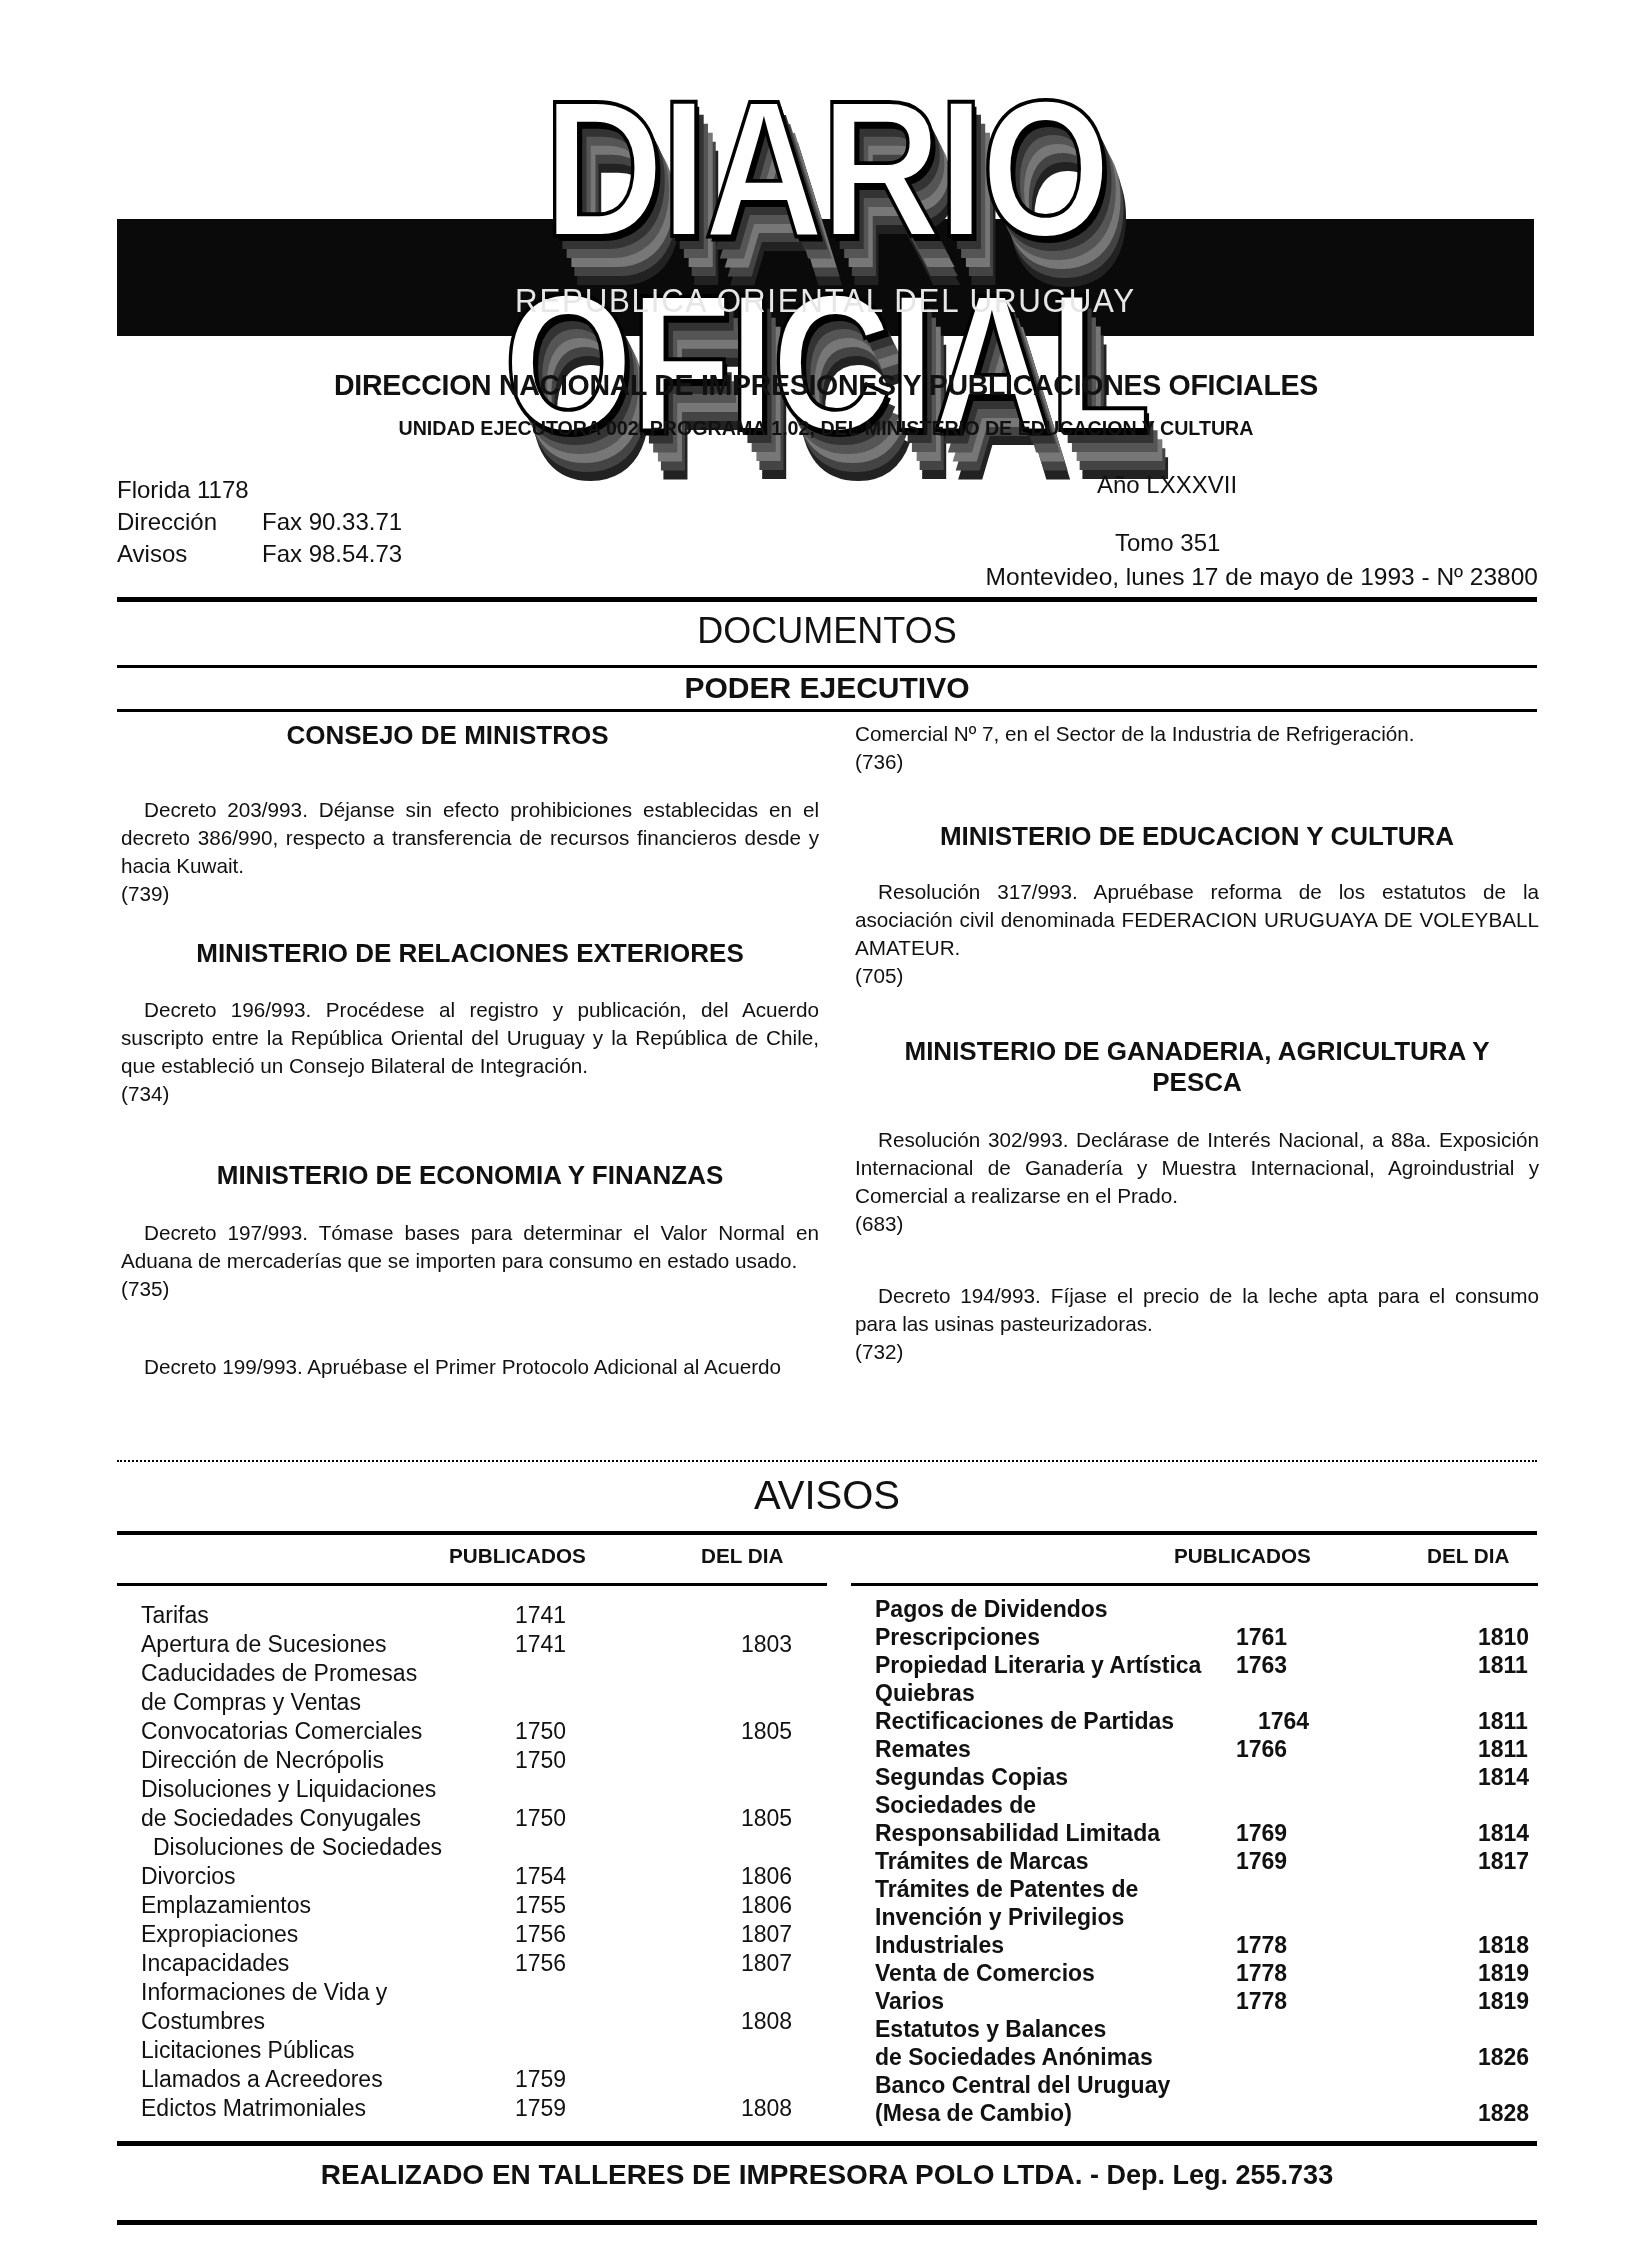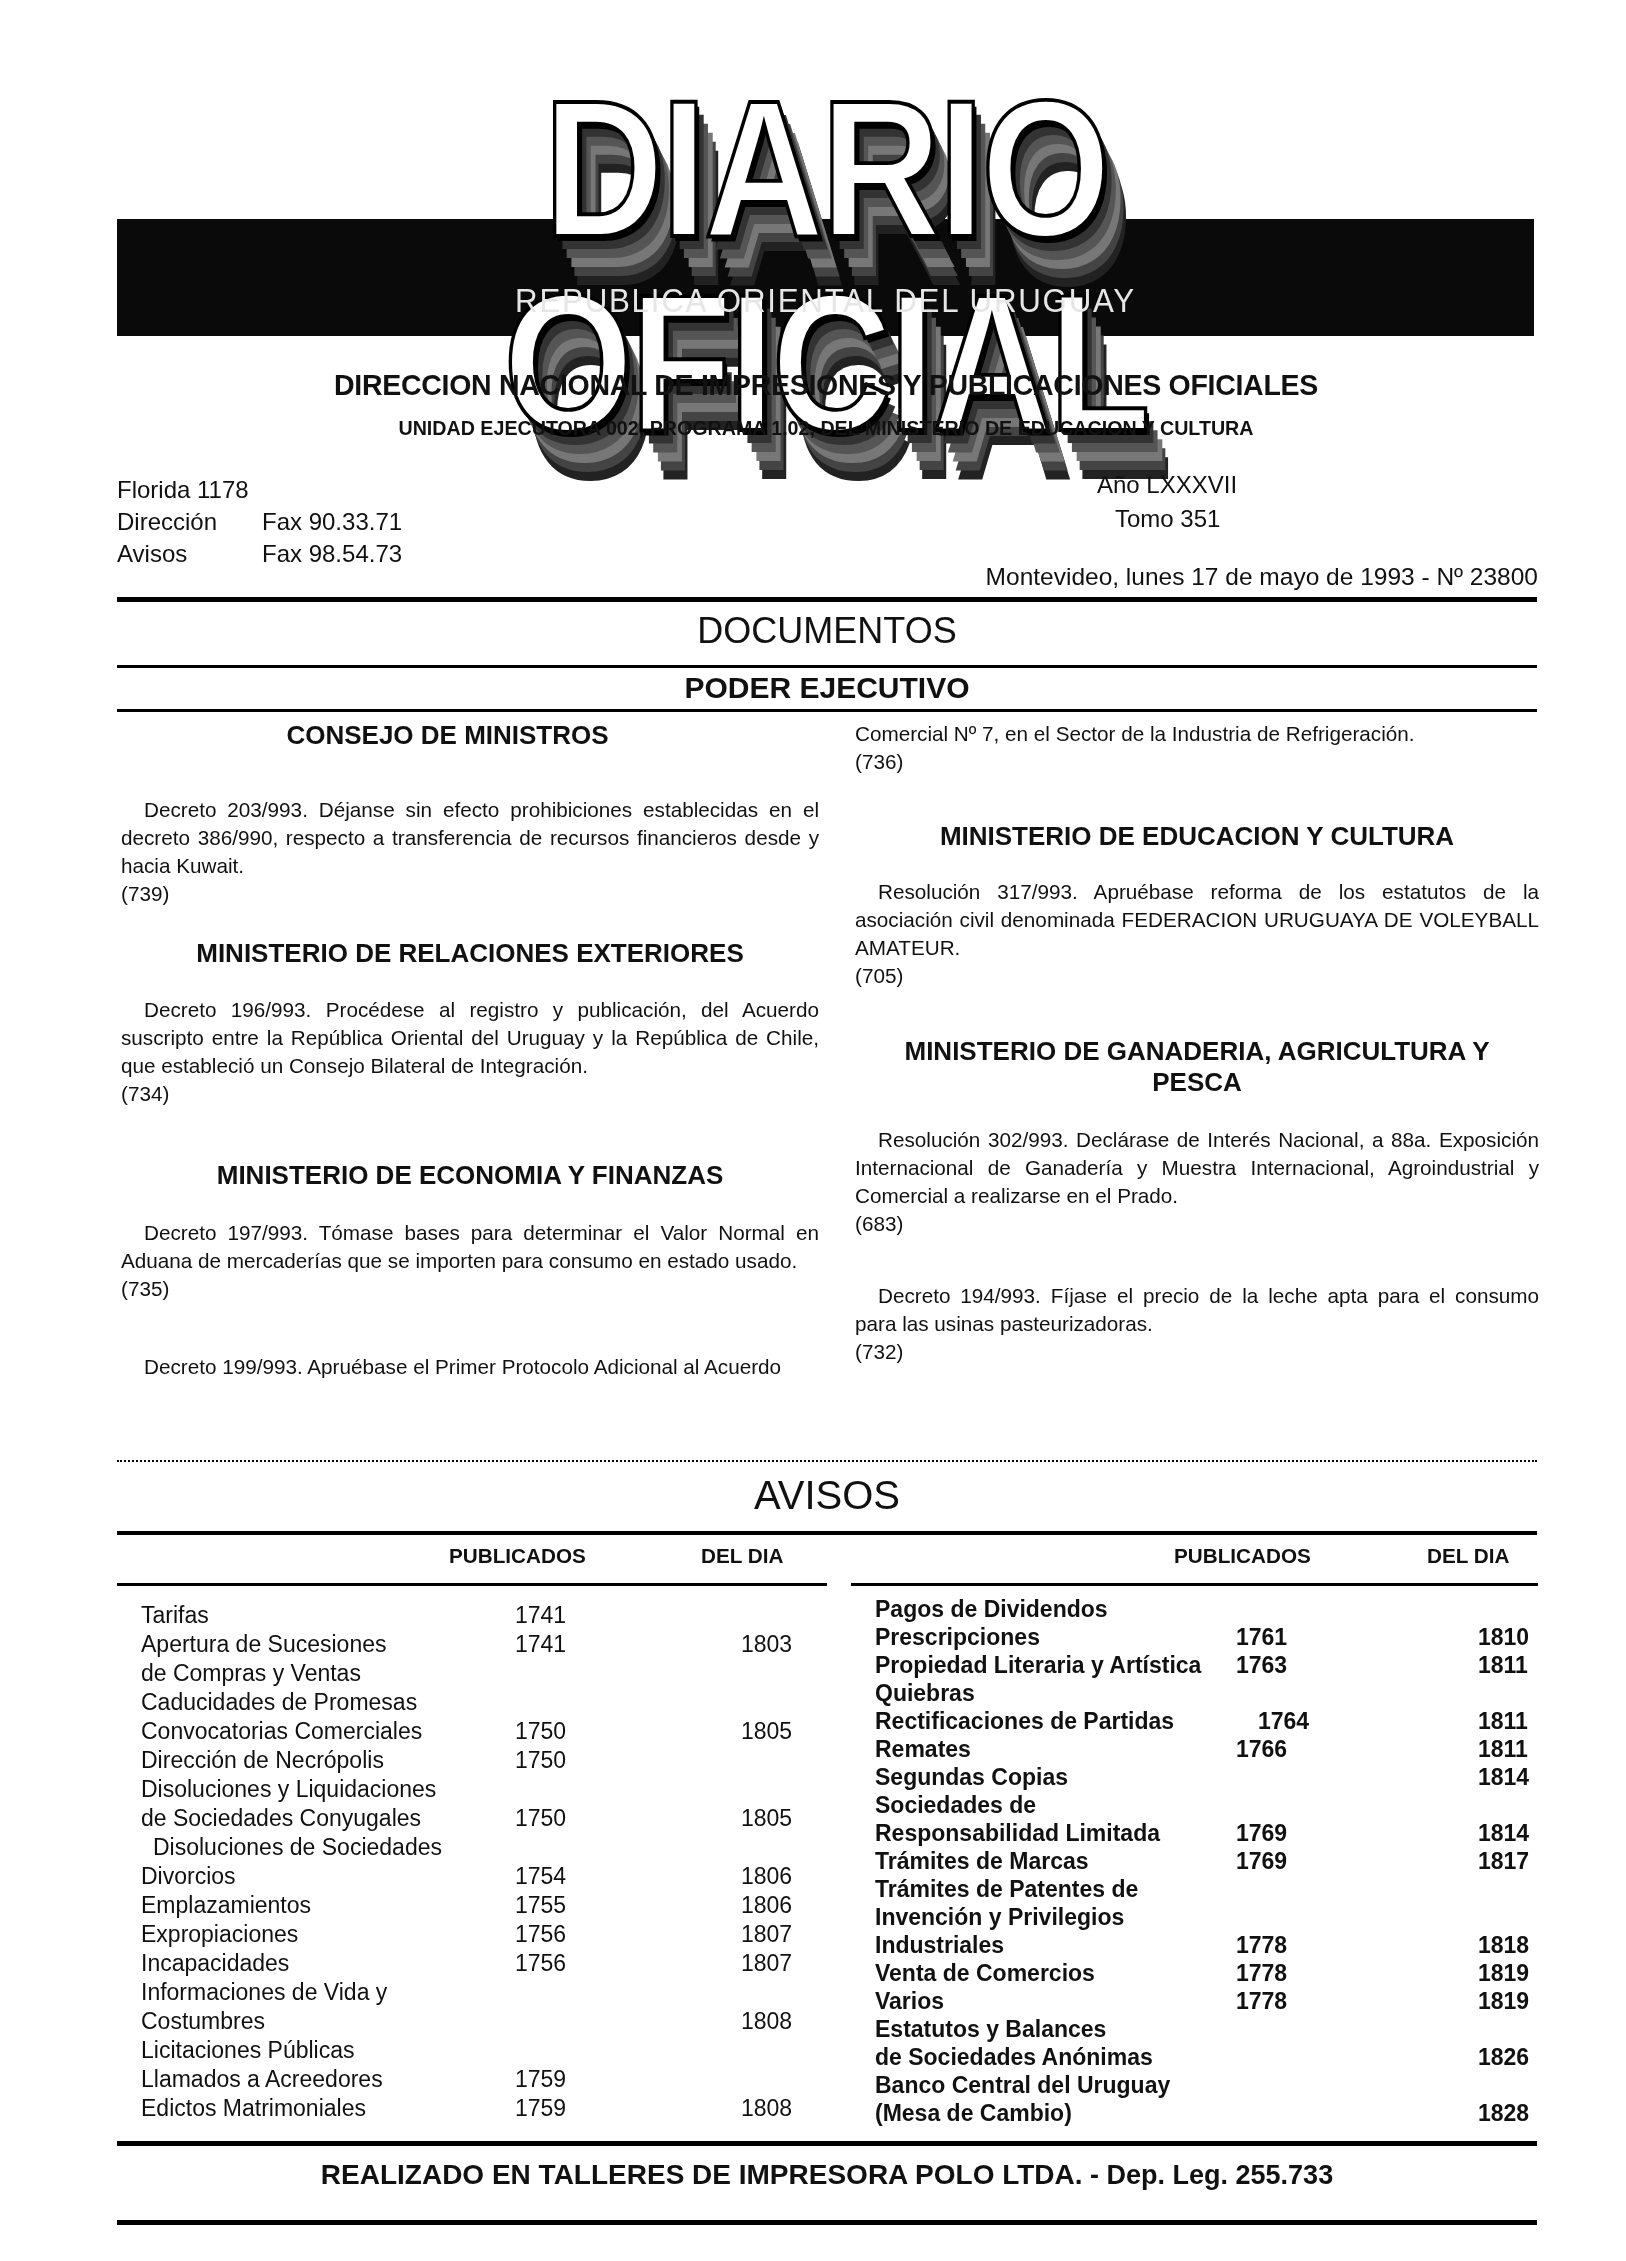--- a/index.html
+++ b/index.html
@@ -30,21 +30,21 @@
   
   .publisher { left: 116px; top: 368px; width: 1420px; text-align: center; font-weight: bold; }
   .publisher .l1 { font-size: 30px; letter-spacing: -0.3px; transform: scaleX(0.95); }
   .publisher .l2 { font-size: 20.7px; margin-top: 14px; transform: scaleX(0.95); }
 
   .contact { left: 117px; top: 474px; font-size: 24px; line-height: 32px; }
   .contact .row { white-space: nowrap; }
   .contact .k { display: inline-block; width: 145px; }
 
   .issue { left: 1097px; top: 468px; font-size: 24px; line-height: 34px; text-align: left; }
-  .issue .tomo { padding-left: 18px; }
+  .issue .tomo { padding-left: 18px; margin-top: 24px; }
   .dateline { right: 88px; top: 563px; font-size: 24.5px; white-space: nowrap; }
 
   .rule { position: absolute; left: 117px; width: 1420px; background: #000; }
 
   .section-title { position: absolute; left: 117px; width: 1420px; text-align: center; }
   .documentos { top: 610px; font-size: 36px; }
   .poder { top: 671px; font-size: 30px; font-weight: bold; }
 
   
   .col { position: absolute; width: 698px; }
@@ -176,26 +176,26 @@
         <span style="left: 0px;">Tarifas</span>
         <span style="left: 374px;">1741</span>
         <span style="left: 600px;"></span>
       </div>
       <div class="trow">
         <span style="left: 0px;">Apertura de Sucesiones</span>
         <span style="left: 374px;">1741</span>
         <span style="left: 600px;">1803</span>
       </div>
       <div class="trow">
+        <span style="left: 0px;">Caducidades de Promesas</span>
+        <span style="left: 374px;"></span>
+        <span style="left: 600px;"></span>
+      </div>
+      <div class="trow">
         <span style="left: 0px;">de Compras y Ventas</span>
-        <span style="left: 374px;"></span>
-        <span style="left: 600px;"></span>
-      </div>
-      <div class="trow">
-        <span style="left: 0px;">Caducidades de Promesas</span>
         <span style="left: 374px;"></span>
         <span style="left: 600px;"></span>
       </div>
       <div class="trow">
         <span style="left: 0px;">Convocatorias Comerciales</span>
         <span style="left: 374px;">1750</span>
         <span style="left: 600px;">1805</span>
       </div>
       <div class="trow">
         <span style="left: 0px;">Dirección de Necrópolis</span>

